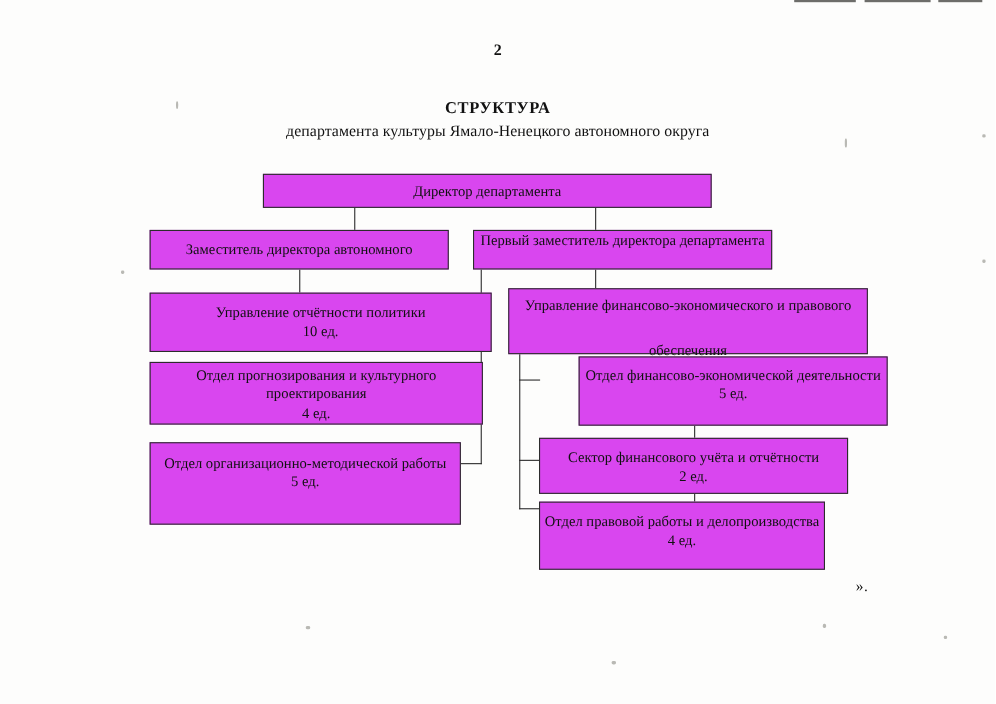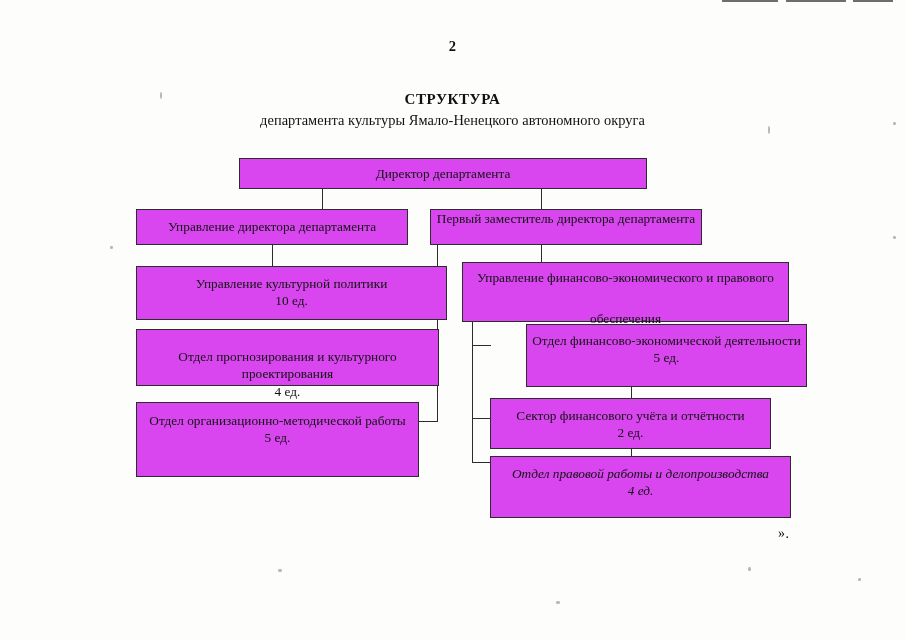--- a/index.html
+++ b/index.html
@@ -80,25 +80,25 @@
     text-align: center;
     white-space: nowrap;
   }
 
   
   #node-director        { left: 239px; top: 158px;  width: 408px; height: 31px; justify-content: center; padding-top: 0; }
   #node-deputy          { left: 136px; top: 209px;  width: 272px; height: 36px; justify-content: center; padding-top: 0; }
   #node-first-deputy    { left: 430px; top: 209px;  width: 272px; height: 36px; justify-content: flex-start; padding-top: 0; }
   #node-culture-dept    { left: 136px; top: 266px;  width: 311px; height: 54px; padding-top: 8px; }
   #node-finance-dept    { left: 462px; top: 262px;  width: 327px; height: 60px; padding-top: 6px; gap: 24px; }
-  #node-forecast-div    { left: 136px; top: 329px;  width: 303px; height: 57px; padding-top: 18px; }
+  #node-forecast-div    { left: 136px; top: 329px;  width: 303px; height: 57px; padding-top: 2px; }
   #node-method-div      { left: 136px; top: 402px;  width: 283px; height: 75px; padding-top: 9px; }
   #node-fin-activity    { left: 490px; top: 324px;  width: 281px; height: 63px; padding-top: 7px; margin-left: 36px; }
   #node-fin-accounting  { left: 490px; top: 398px;  width: 281px; height: 51px; padding-top: 8px; }
-  #node-legal-div       { left: 490px; top: 456px;  width: 301px; height: 62px; padding-top: 8px; font-style: italic; }
+  #node-legal-div       { left: 490px; top: 456px;  width: 260px; height: 62px; padding-top: 8px; }
 
   
   .conn {
     position: absolute;
     background: #2c2c2c;
     z-index: 1;
   }
   .v { width: 1.2px; }
   .h { height: 1.2px; }
 
@@ -156,29 +156,29 @@
 
   <div class="conn v" style="left:631px; top:387px; height:11px;"></div>
 
   <div class="conn v" style="left:631px; top:449px; height:7px;"></div>
 
   <div class="node" id="node-director">
     <div class="line">Директор департамента</div>
   </div>
 
   <div class="node" id="node-deputy">
-    <div class="line">Управление директора департамента</div>
+    <div class="line">Заместитель директора автономного</div>
   </div>
 
   <div class="node" id="node-first-deputy">
     <div class="line">Первый заместитель директора департамента</div>
   </div>
 
   <div class="node" id="node-culture-dept">
-    <div class="line">Управление культурной политики</div>
+    <div class="line">Управление отчётности политики</div>
     <div class="line">10 ед.</div>
   </div>
 
   <div class="node" id="node-finance-dept">
     <div class="line">Управление финансово-экономического и правового</div>
     <div class="line">обеспечения</div>
     <div class="line">10 ед.</div>
   </div>
 
   <div class="node" id="node-forecast-div">

